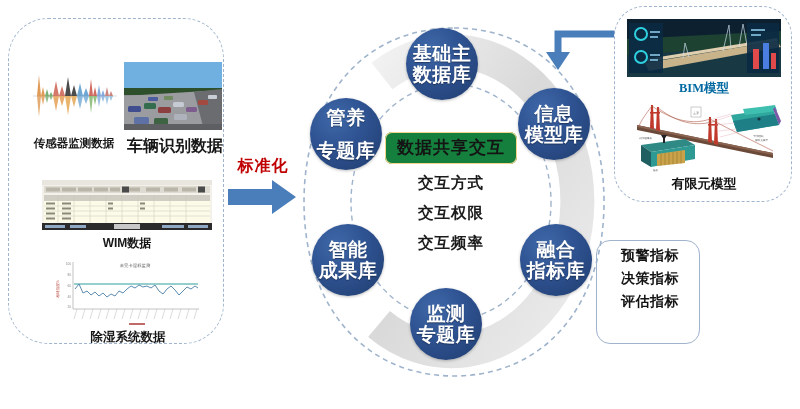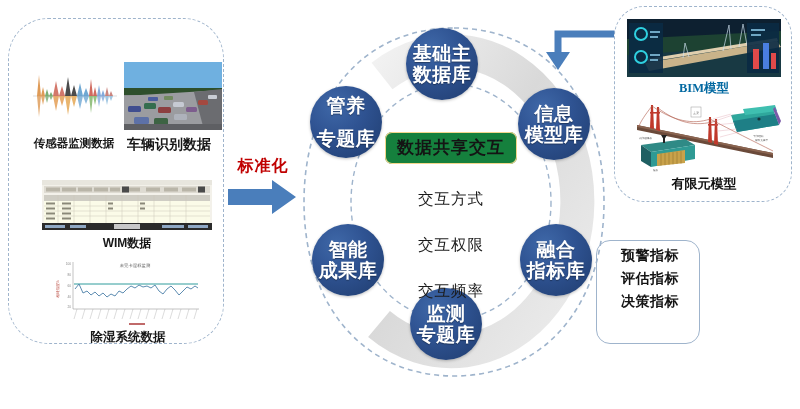--- a/index.html
+++ b/index.html
@@ -26,21 +26,21 @@
     font-weight:bold;color:#171717;text-align:center;
     letter-spacing:0px;white-space:nowrap;
   }
 
   .thumb{position:absolute;background:#fff;border:1px solid #e2e2e2;box-sizing:border-box;overflow:hidden;}
 
   
   #thumb-sensor{left:22px;top:46px;width:88px;height:62px;border:none;background:#ffffff;}
   #thumb-vehicle{left:115px;top:43px;width:98px;height:68px;border:none;}
   #label-sensor{position:absolute;left:12px;top:117px;width:106px;font-size:11.5px;}
-  #label-vehicle{position:absolute;left:112px;top:117px;width:96px;font-size:14px;}
+  #label-vehicle{position:absolute;left:118px;top:117px;width:96px;font-size:16px;}
 
   #thumb-wim{left:33px;top:161px;width:170px;height:50px;border:none;}
   #label-wim{position:absolute;left:33px;top:216px;width:170px;font-size:12px;}
 
   #thumb-dehum{left:38px;top:234px;width:162px;height:78px;border:none;background:#fff;}
   #label-dehum{position:absolute;left:30px;top:310px;width:178px;font-size:12.5px;}
 
   
   #std-block{position:absolute;left:224px;top:152px;width:78px;height:72px;}
   #std-text{
@@ -68,21 +68,21 @@
   #center-stack{
     position:absolute;left:96px;top:120px;width:196px;text-align:center;
   }
   #center-badge{
     display:inline-block;background:#15803d;
     border-radius:7px;padding:4px 12px 5px 12px;
     font-size:17px;font-weight:bold;color:#141414;letter-spacing:1px;
     box-shadow:0 0 0 1px #f3d68c inset;
   }
   .center-line{
-    font-size:15.5px;font-weight:normal;color:#1b1b1b;margin-top:25px;letter-spacing:1px;
+    font-size:15.5px;font-weight:bold;color:#1b1b1b;margin-top:9px;letter-spacing:1px;
   }
 
   
   #right-panel{left:614px;top:6px;width:178px;height:196px;border-radius:30px;}
   #bim-img{position:absolute;left:12px;top:12px;width:154px;height:58px;}
   #bim-label{position:absolute;left:0;top:73px;width:178px;text-align:center;
     font-size:12.5px;font-weight:bold;font-family:"Liberation Serif",serif;color:#0369a1;}
   #fem-img{position:absolute;left:8px;top:88px;width:162px;height:78px;}
   #fem-label{position:absolute;left:0;top:168px;width:178px;text-align:center;
     font-size:13px;font-weight:bold;color:#111;}
@@ -317,21 +317,21 @@
     <div class="node" style="left:124px;top:282px;width:72px;height:72px;">
       <span>监测</span>
       <span>专题库</span>
     </div>
 
     <div class="node" style="left:26px;top:218px;width:72px;height:72px;">
       <span>智能</span>
       <span>成果库</span>
     </div>
 
-    <div class="node" style="left:24px;top:80px;width:72px;height:72px;gap:11px;">
+    <div class="node" style="left:24px;top:92px;width:72px;height:72px;gap:11px;">
       <span>管养</span>
       <span>专题库</span>
     </div>
 
     <div id="center-stack" style="left:64px;top:126px;width:202px;">
       <div id="center-badge">数据共享交互</div>
       <div class="center-line">交互方式</div>
       <div class="center-line">交互权限</div>
       <div class="center-line">交互频率</div>
     </div>
@@ -444,17 +444,17 @@
         <rect x="68" y="12" width="10" height="10" fill="none" stroke="#999" stroke-width="0.5"></rect>
         <text x="70" y="19" font-size="3" fill="#777" font-family="sans-serif">主梁</text>
       </svg>
     </div>
     <div id="fem-label">有限元模型</div>
   </div>
 
   <div class="dash-panel" id="indicator-panel"></div>
   <div id="indicator-list">
     <div class="ind-line">预警指标</div>
+    <div class="ind-line">决策指标</div>
     <div class="ind-line">评估指标</div>
-    <div class="ind-line">决策指标</div>
   </div>
 
 </div>
 
 </body></html>

